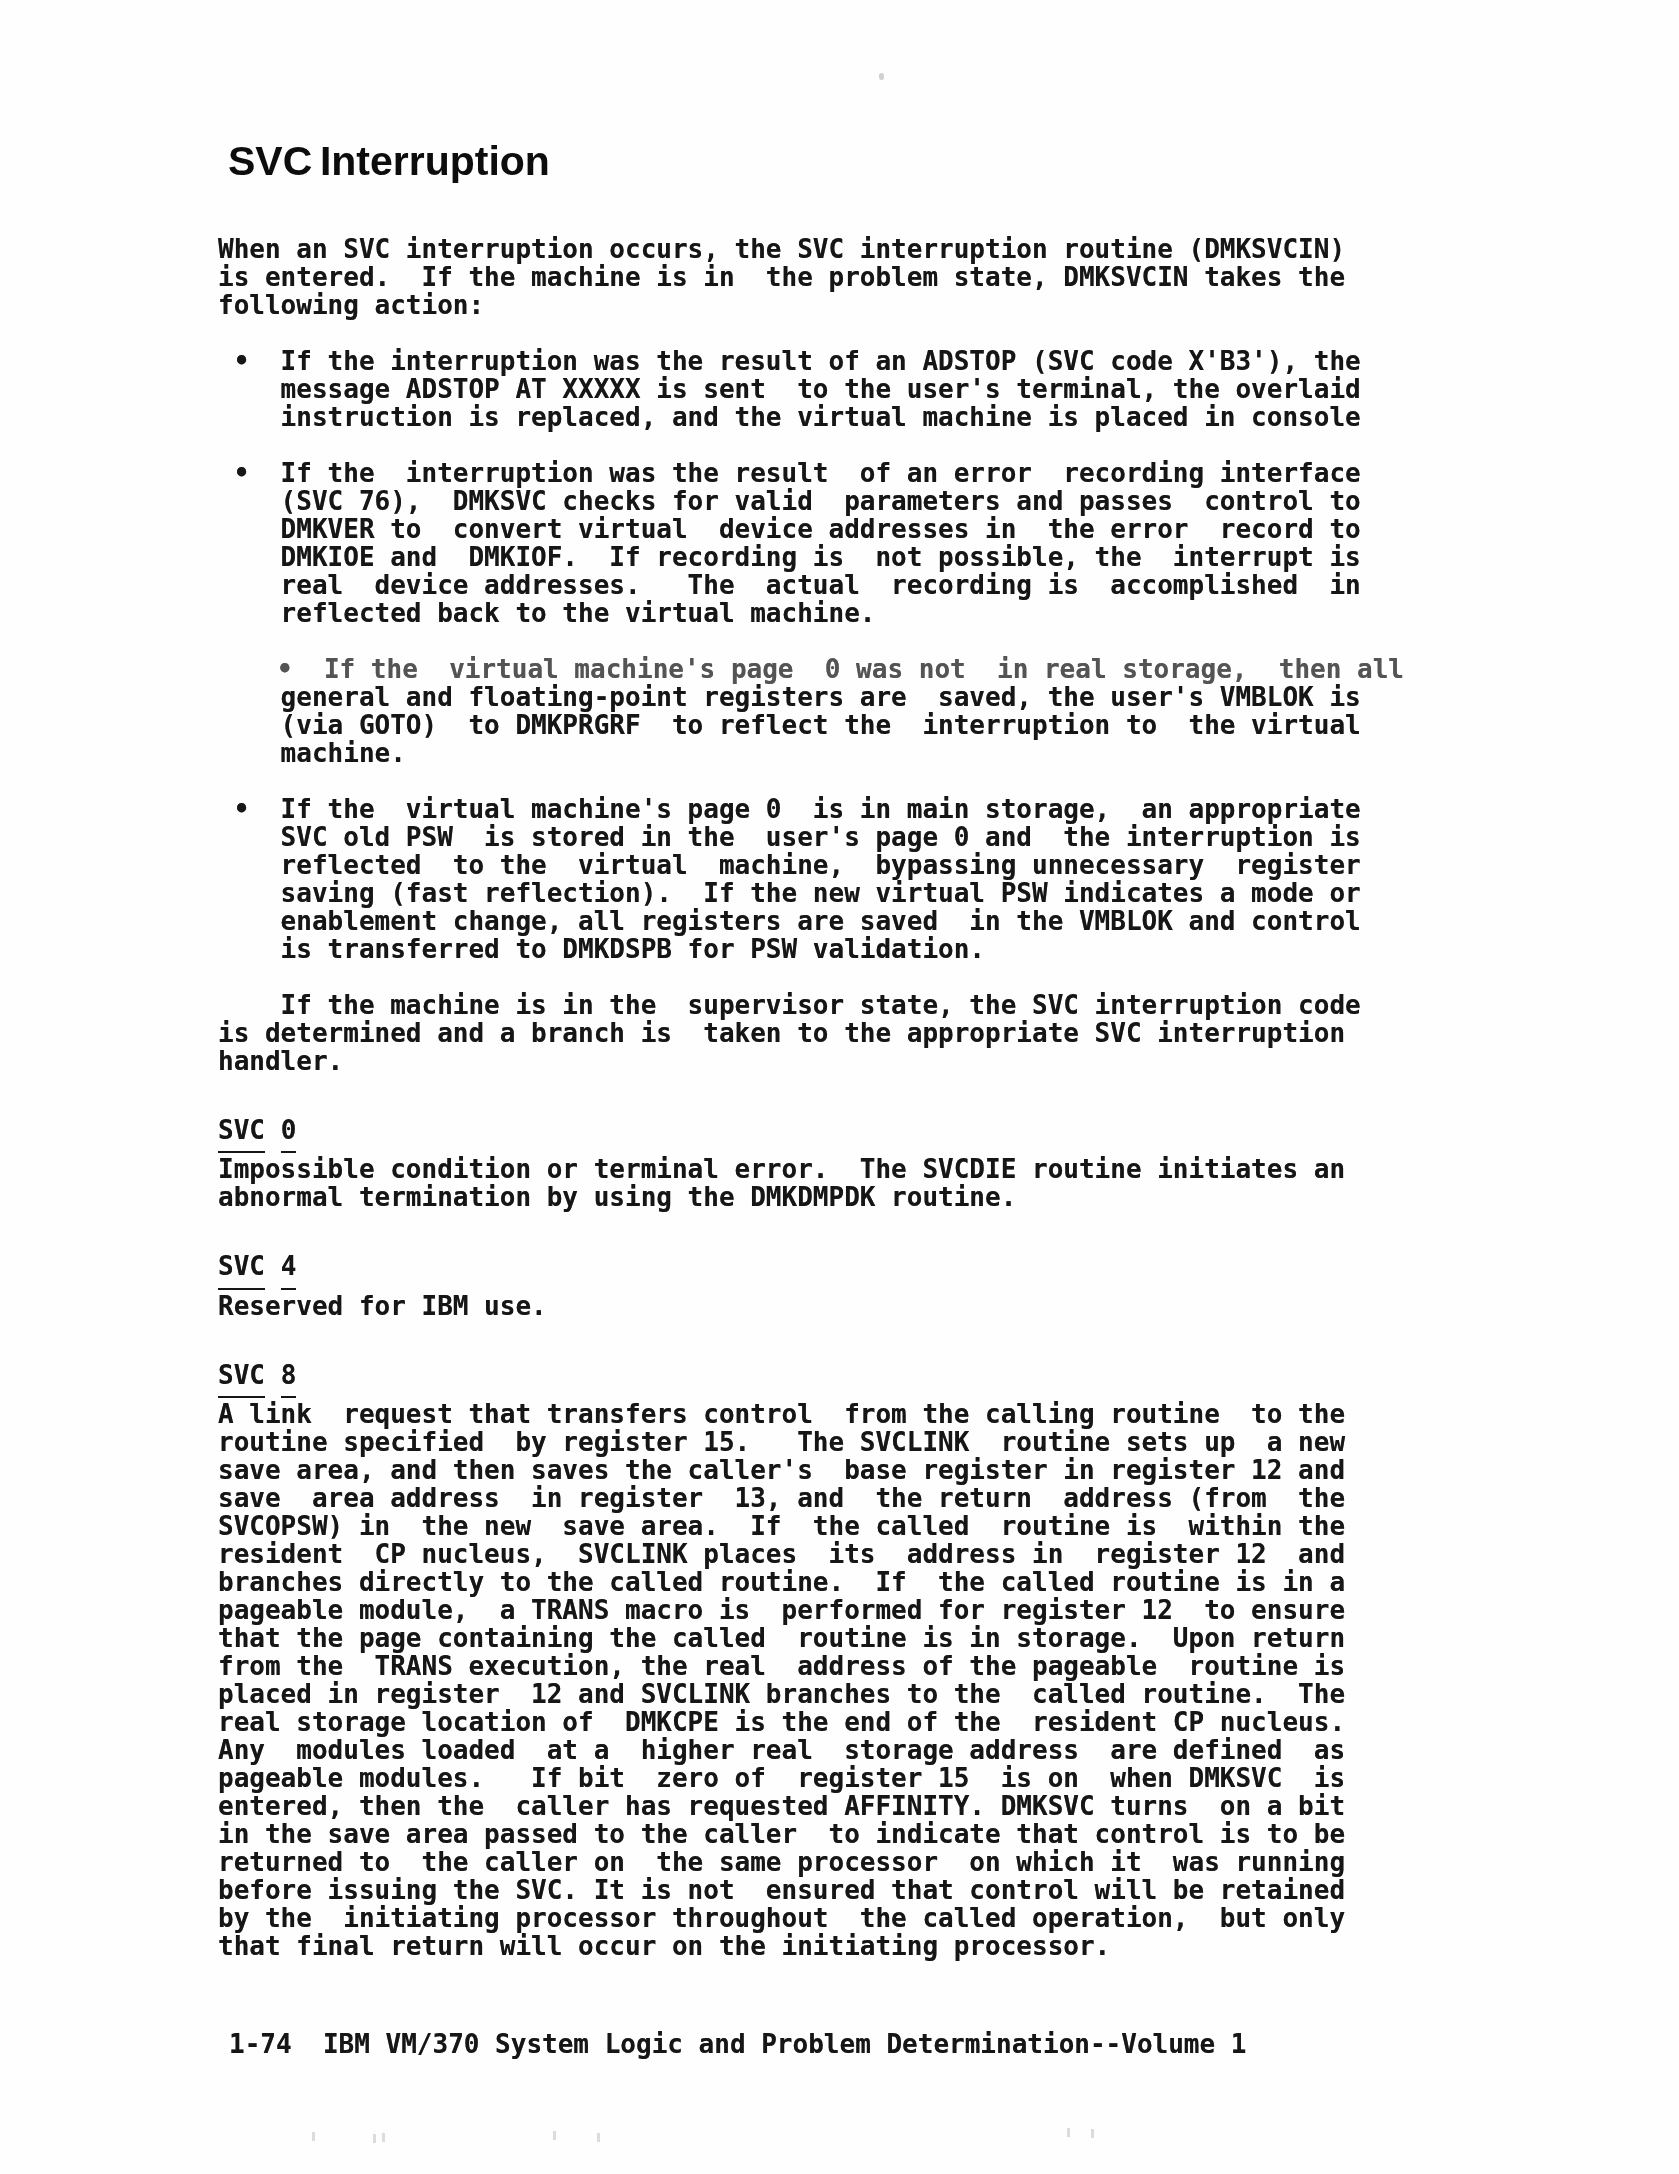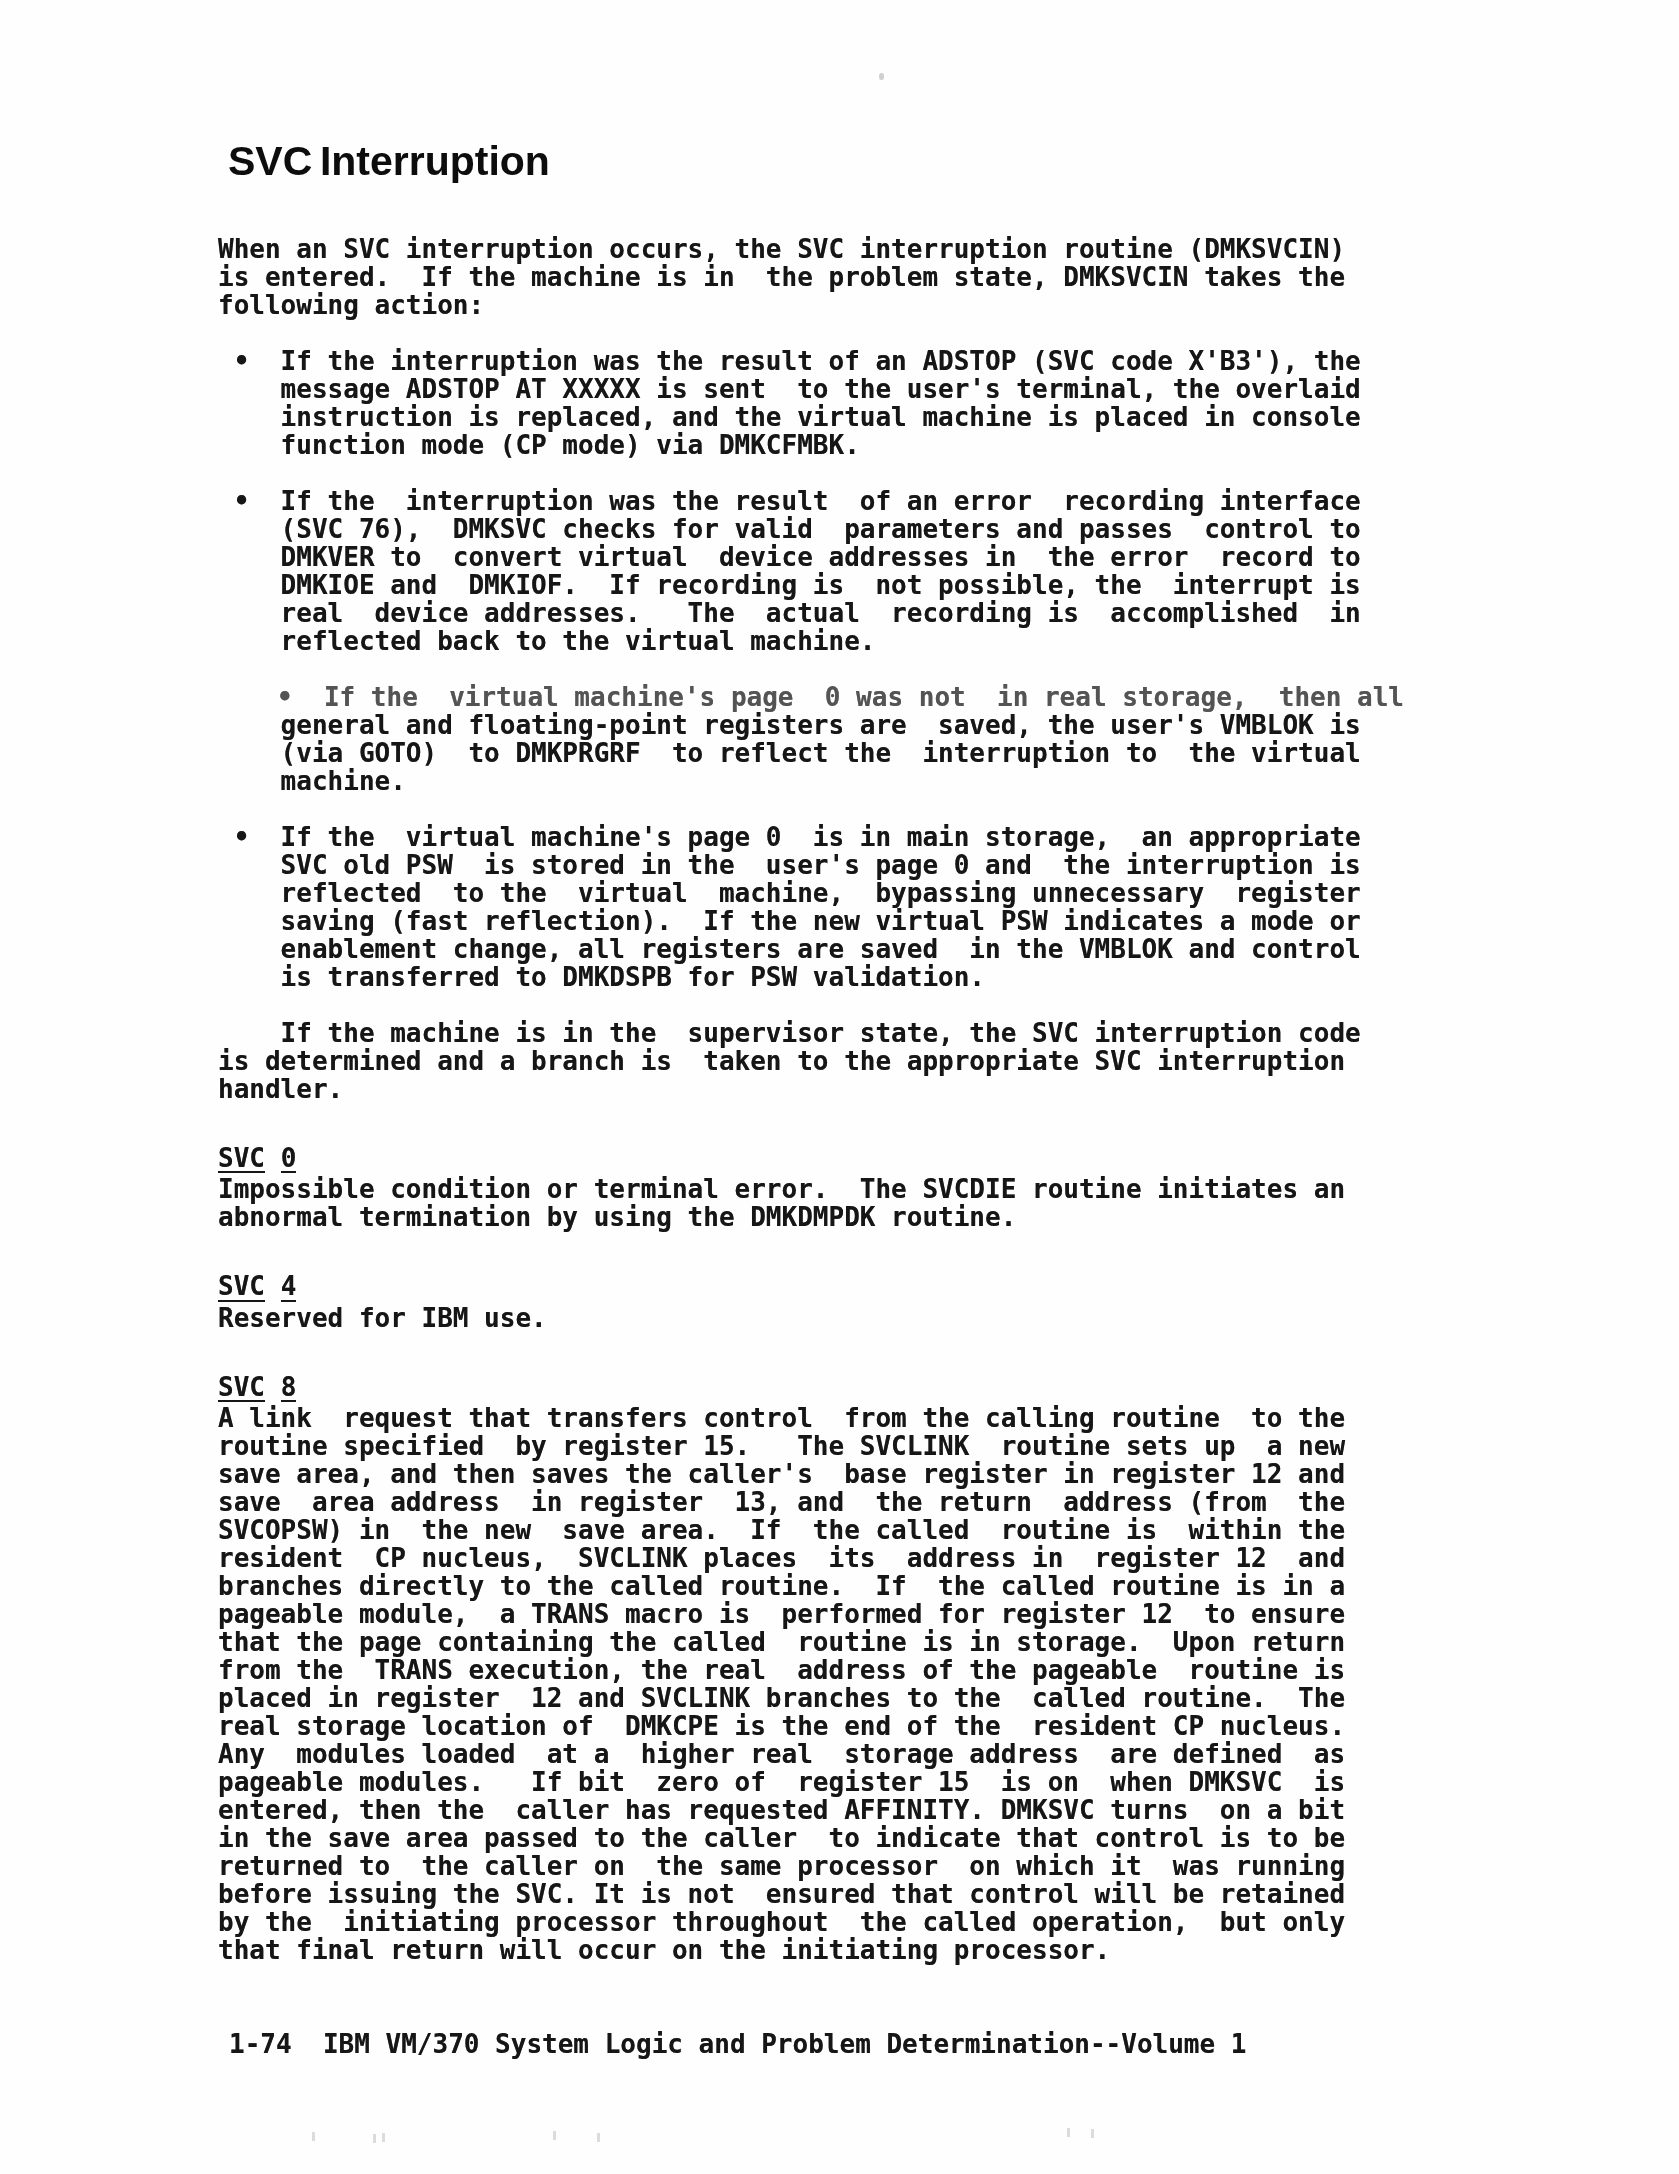--- a/index.html
+++ b/index.html
@@ -51,21 +51,21 @@
     font-weight: bold;
     font-size: 26px;
     line-height: 28px;
     color: #161616;
     text-shadow: 0 0 0.6px rgba(0,0,0,0.5);
     margin-bottom: 1.9px;
   }
   .svc-heading .u {
     display: inline-block;
     border-bottom: 2.8px solid #161616;
-    padding-bottom: 0px;
+    padding-bottom: 8px;
     line-height: 25.4px;
   }
   .footer-line {
     position: absolute;
     left: 229px;
     top: 2030px;
     white-space: pre;
     font-family: "DejaVu Sans Mono", monospace;
     font-weight: bold;
     font-size: 26px;
@@ -90,21 +90,20 @@
   <div class="content">
       <div class="block paragraph">
         <div class="line">When an SVC interruption occurs, the SVC interruption routine (DMKSVCIN)</div>
         <div class="line">is entered.  If the machine is in  the problem state, DMKSVCIN takes the</div>
         <div class="line">following action:</div>
       </div>
       <div class="block bullet">
         <div class="line"> •  If the interruption was the result of an ADSTOP (SVC code X'B3'), the</div>
         <div class="line">    message ADSTOP AT XXXXX is sent  to the user's terminal, the overlaid</div>
         <div class="line">    instruction is replaced, and the virtual machine is placed in console</div>
-        <div class="line">    function mode (CP mode) via DMKCFMBK.</div>
       </div>
       <div class="block bullet">
         <div class="line"> •  If the  interruption was the result  of an error  recording interface</div>
         <div class="line">    (SVC 76),  DMKSVC checks for valid  parameters and passes  control to</div>
         <div class="line">    DMKVER to  convert virtual  device addresses in  the error  record to</div>
         <div class="line">    DMKIOE and  DMKIOF.  If recording is  not possible, the  interrupt is</div>
         <div class="line">    real  device addresses.   The  actual  recording is  accomplished  in</div>
         <div class="line">    reflected back to the virtual machine.</div>
       </div>
       <div class="block bullet">

